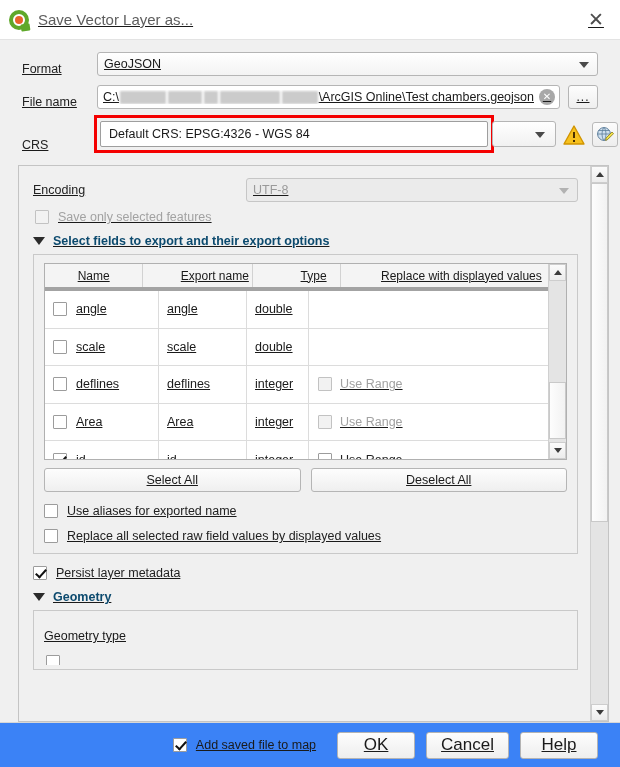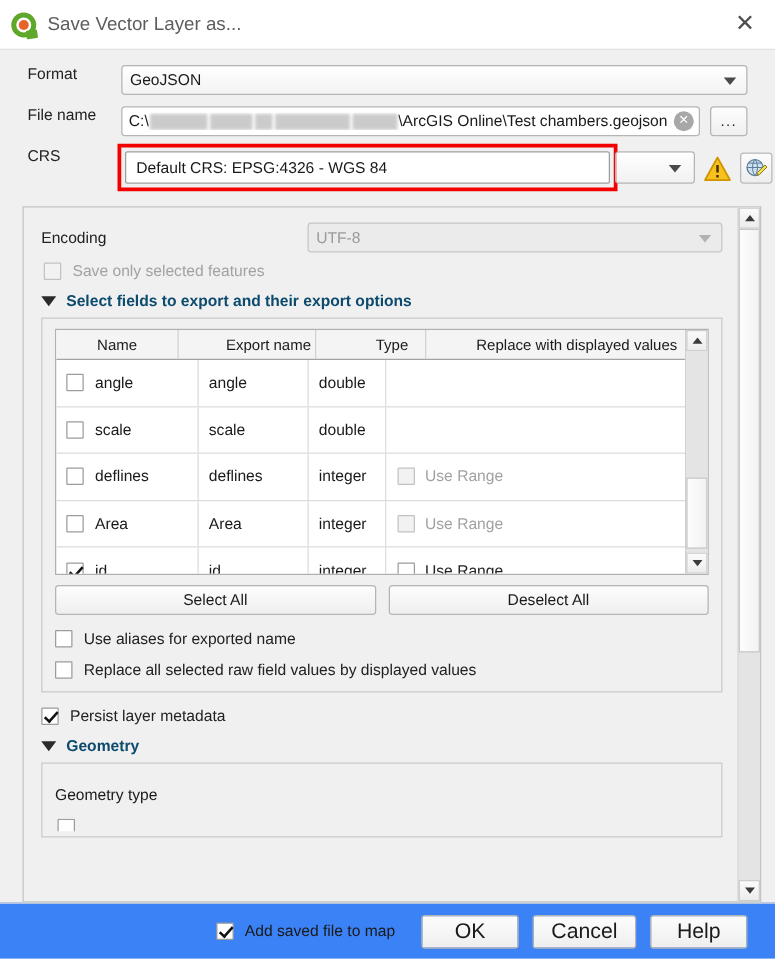--- a/index.html
+++ b/index.html
@@ -5,21 +5,21 @@
   html, body { margin:0; padding:0; }
   body {
     width:620px; height:767px;
     font-family:"Liberation Sans", sans-serif;
     font-size:12.5px;
     color:#1a1a1a;
     background:#f0f0f0;
     overflow:hidden;
     position:relative;
   }
-  .dialog { position:absolute; inset:0; background:#f0f0f0; display:flex; flex-direction:column; }
+  .dialog { position:absolute; inset:0; background:#f0f0f0; display:flex; flex-direction:column;text-decoration:underline; }
 
   
   .titlebar {
     height:39px; background:#ffffff; display:flex; align-items:center;
     padding:0 10px 0 9px; border-bottom:1px solid #e3e3e3; flex:0 0 auto;
   }
   .qgis-logo { width:20px; height:20px; position:relative; flex:0 0 auto; margin-right:9px; }
   .qgis-logo .ring {
     position:absolute; left:0; top:0; width:20px; height:20px; border-radius:50%;
     border:4px solid #5fa82a; box-sizing:border-box;
@@ -34,21 +34,21 @@
   }
   .title-text { font-size:15px; color:#5d5d5d; }
   .titlebar-spacer { flex:1 1 auto; }
   .close-btn {
     width:28px; height:28px; display:flex; align-items:center; justify-content:center;
     color:#4d4d4d; font-size:19px; line-height:1; font-family:"Liberation Sans", sans-serif;
   }
 
   
   .topform { padding:12px 22px 0 22px; flex:0 0 auto; }
-  .frow { display:flex; align-items:flex-start; height:24px; margin-bottom:9px; position:relative; }
+  .frow { display:flex; align-items:flex-end; height:24px; margin-bottom:9px; position:relative; }
   .frow .flabel { width:75px; flex:0 0 auto; font-size:12.5px; color:#222; }
 
   .combo {
     flex:1 1 auto; height:24px; box-sizing:border-box;
     border:1px solid #b5b5b5; border-radius:3px;
     background:linear-gradient(#ffffff,#f3f3f3);
     display:flex; align-items:center; padding:0 6px; font-size:12.5px; color:#1a1a1a;
     position:relative;
   }
   .combo .arrow {
@@ -133,21 +133,21 @@
   .section-head { display:flex; align-items:center; gap:8px; margin:10px 0 6px 0; }
   .tri-down { width:0;height:0;border-left:6px solid transparent;border-right:6px solid transparent;
               border-top:8px solid #2b2b2b; }
   .section-title { font-weight:bold; font-size:12.5px; color:#0c4a6e; }
 
   .group-box { border:1px solid #c9c9c9; background:#f0f0f0; padding:8px 10px 10px 10px; }
 
   
   .tbl-wrap { display:flex; border:1px solid #b0b0b0; background:#ffffff; height:195px; overflow:hidden; }
   .tbl { flex:1 1 auto; display:flex; flex-direction:column; overflow:hidden; }
-  .tbl-head { display:flex; height:23px; background:#f4f4f4; border-bottom:1px solid #a3a3a3; flex:0 0 auto;gap:34px; }
+  .tbl-head { display:flex; height:23px; background:#f4f4f4; border-bottom:4px solid #a3a3a3; flex:0 0 auto;gap:34px; }
   .tbl-head .th {
     display:flex; align-items:center; justify-content:center;
     border-right:1px solid #d2d2d2; font-size:12px; color:#1a1a1a; box-sizing:border-box;
   }
   .c1 { width:114px; } .c2 { width:88px; } .c3 { width:62px; } .c4 { width:201px; border-right:none !important; }
   .tbl-body { flex:1 1 auto; overflow:hidden; }
   .tr { display:flex; height:36.6px; border-bottom:1px solid #dcdcdc; }
   .tr .td { display:flex; align-items:center; border-right:1px solid #dcdcdc; box-sizing:border-box;
             font-size:12.5px; color:#1a1a1a; padding-left:8px; }
   .tr .td.c1 { gap:9px; }

